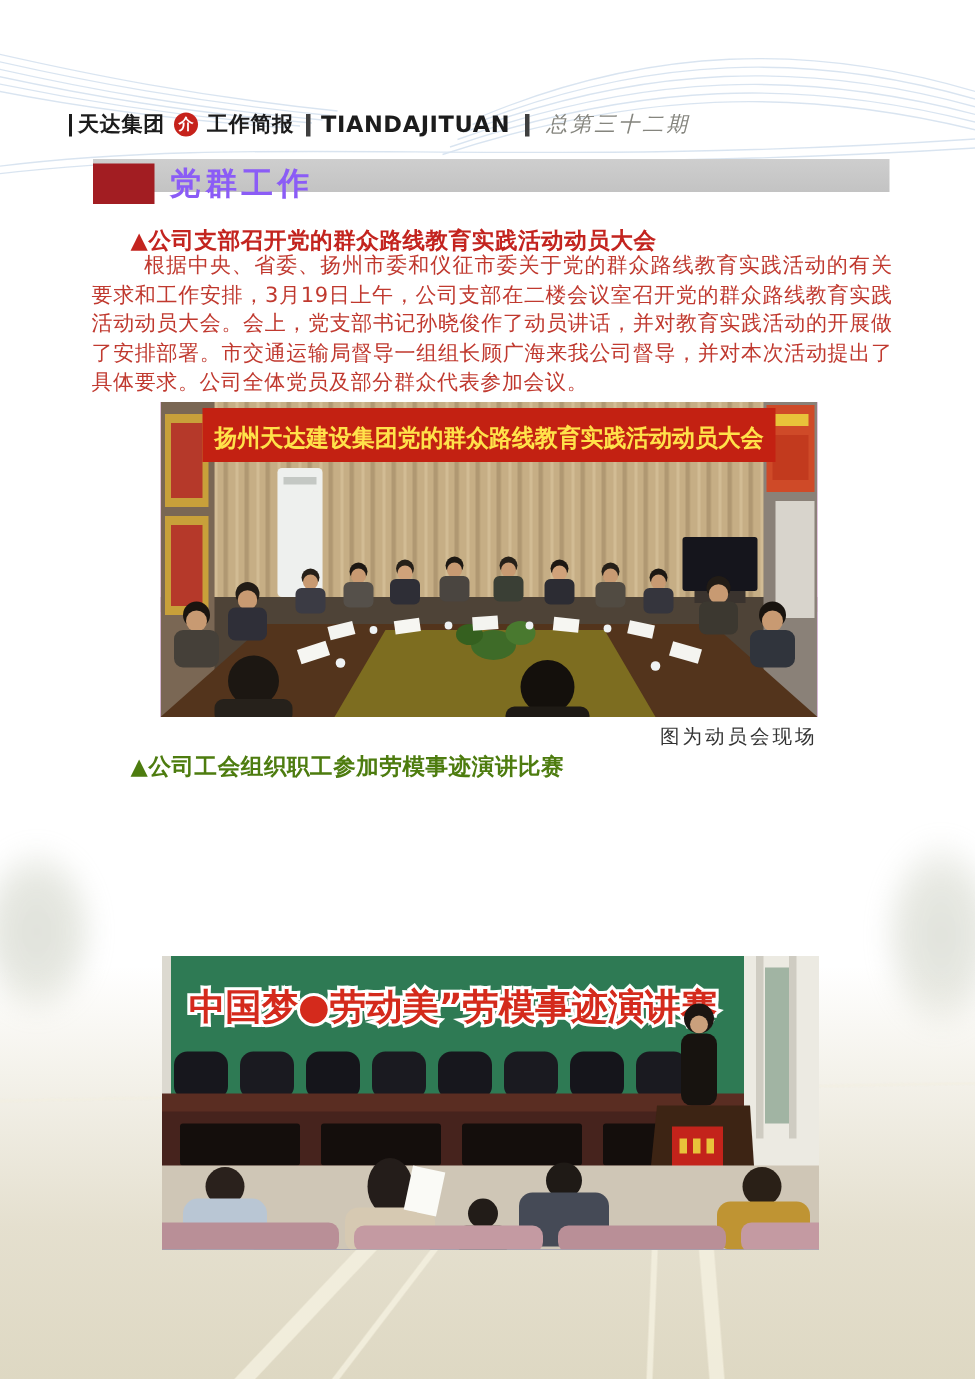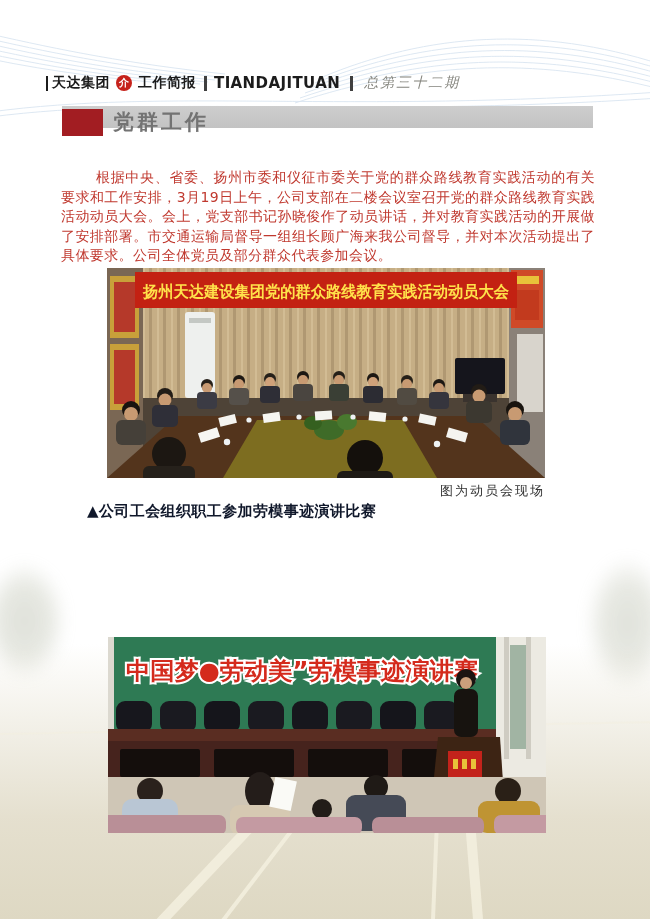--- a/index.html
+++ b/index.html
@@ -30,26 +30,26 @@
     background:#c6221b;color:#fff;font-size:10px;font-weight:bold;margin:0 3px;}
   .m-bulletin{font-weight:bold;font-size:14px;margin:0 8px 0 3px;letter-spacing:.5px;}
   .m-latin{font-weight:bold;font-size:15px;margin:0 10px 0 7px;letter-spacing:.4px;}
   .m-issue{font-size:14px;color:#85857e;margin-left:11px;font-style:italic;
     font-family:"DejaVu Serif","Liberation Serif",serif;letter-spacing:2px;}
 
   
   .sec-bar{left:62px;top:90px;width:531px;height:22px;background:linear-gradient(180deg,#cecece,#c3c3c3);}
   .sec-box{left:62px;top:93px;width:41px;height:27px;background:#a21d22;}
   .sec-title{left:113px;top:92px;font-family:"DejaVu Serif","Liberation Serif",serif;
-    font-weight:bold;font-size:21px;color:#737373;letter-spacing:3px;}
+    font-weight:bold;font-size:21px;color:#8b5cf6;letter-spacing:3px;}
 
   
   .a-heading{font-size:15px;font-weight:bold;letter-spacing:.4px;white-space:nowrap;}
   .a-heading.red{color:#c3241f;}
-  .a-heading.dark{color:#0f172a;}
+  .a-heading.dark{color:#4d7c0f;}
   .a-body{width:534px;font-size:14px;line-height:19.5px;text-align:justify;
     text-indent:2.5em;letter-spacing:.4px;margin:0;}
   .a-body.red{color:#c0392f;}
   .a-body.dark{color:#3d3d3d;}
   #heading1{left:87px;top:135px;}
   #body1{left:61px;top:152px;}
   #heading2{left:87px;top:486px;}
   #body2{left:61px;top:503px;}
 
   
@@ -110,20 +110,21 @@
     <span class="m-div thick"></span>
     <span class="m-latin">TIANDAJITUAN</span>
     <span class="m-div thick"></span>
     <span class="m-issue">总第三十二期</span>
   </div>
 
   <div class="abs sec-bar"></div>
   <div class="abs sec-box"></div>
   <div class="abs sec-title">党群工作</div>
 
+  <div class="abs a-heading red" id="heading1">▲公司支部召开党的群众路线教育实践活动动员大会</div>
   <p class="abs a-body red" id="body1">根据中央、省委、扬州市委和仪征市委关于党的群众路线教育实践活动的有关要求和工作安排，3月19日上午，公司支部在二楼会议室召开党的群众路线教育实践活动动员大会。会上，党支部书记孙晓俊作了动员讲话，并对教育实践活动的开展做了安排部署。市交通运输局督导一组组长顾广海来我公司督导，并对本次活动提出了具体要求。公司全体党员及部分群众代表参加会议。</p>
 
   <div class="abs photo" id="photo1">
     <svg width="438" height="210" viewBox="0 0 438 210">
       <defs>
         <pattern id="curtain" width="14" height="20" patternUnits="userSpaceOnUse">
           <rect width="14" height="20" fill="#c6ae85"></rect>
           <rect x="0" width="3" height="20" fill="#b09872"></rect>
           <rect x="8" width="2" height="20" fill="#d2bc94"></rect>
         </pattern>

